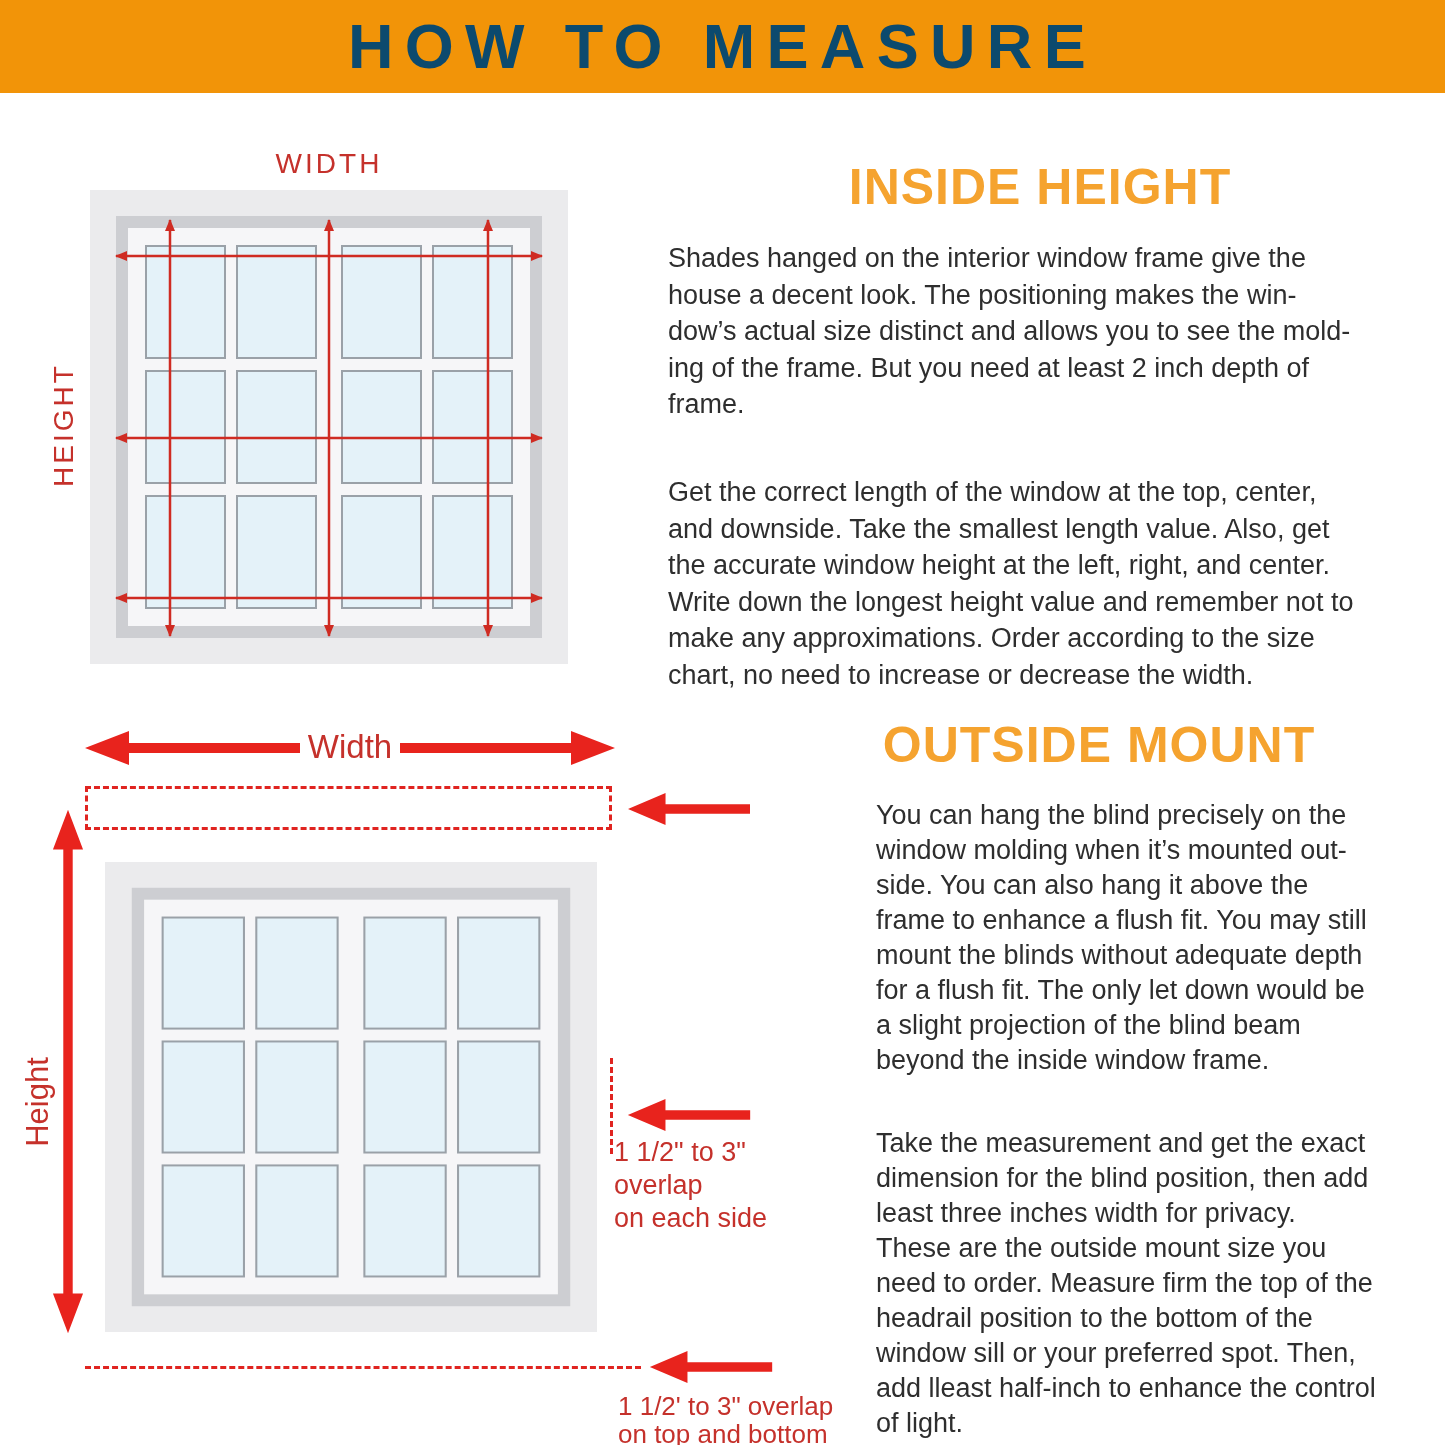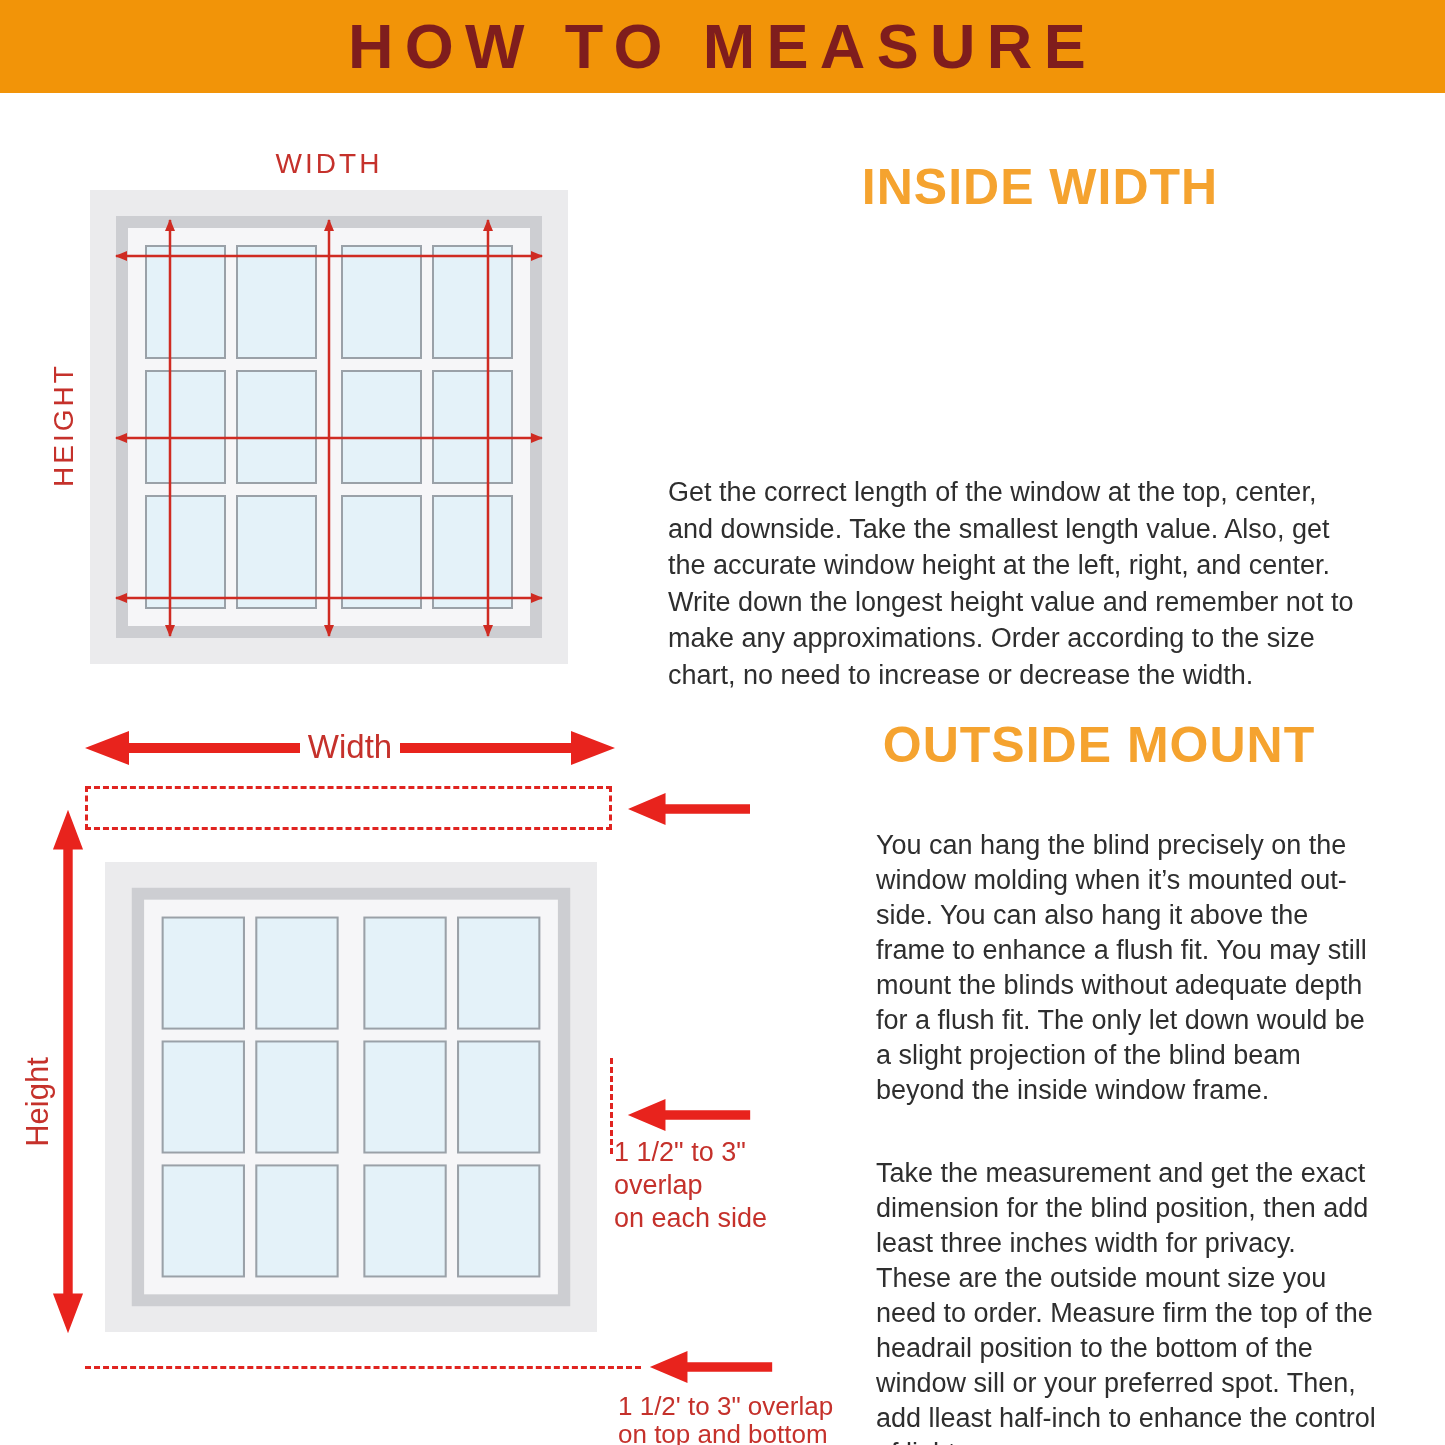--- a/index.html
+++ b/index.html
@@ -8,32 +8,32 @@
     --arrow-red:#E8231D;
     --dash-red:#E02420;
     --label-red:#C5312B;
     --body-text:#2E2E2E;
   }
   *{margin:0;padding:0;box-sizing:border-box;}
   body{font-family:"Liberation Sans",sans-serif;background:#ffffff;}
   .page{position:relative;width:1445px;height:1445px;background:#ffffff;overflow:hidden;}
 
   .banner{position:absolute;left:0;top:0;width:1445px;height:93px;background:var(--banner-bg);}
-  .banner-title{width:100%;height:111px;line-height:93px;text-align:center;color:#7f1d1d;
+  .banner-title{width:100%;height:111px;line-height:93px;text-align:center;color:#0c4a6e;
     font-size:63px;font-weight:700;letter-spacing:0.18em;white-space:nowrap;}
 
   .abs{position:absolute;}
 
   .dim-label-caps{color:var(--label-red);font-size:28px;letter-spacing:3px;font-weight:400;}
   .dim-label{color:var(--label-red);font-size:33px;font-weight:400;}
   .rot{transform:translate(-50%,-50%) rotate(-90deg);white-space:nowrap;}
 
   .section-heading{color:var(--heading-orange);font-size:50px;font-weight:700;letter-spacing:1px;text-align:center;white-space:nowrap;}
   .body-text{color:var(--body-text);font-size:27px;line-height:36.5px;white-space:pre-line;}
-  .body-text.tight{line-height:35px;margin-top:30px;}
+  .body-text.tight{line-height:35px;}
 
   .red-label{color:var(--label-red);font-size:27px;line-height:33px;white-space:pre-line;}
   .red-label.small{font-size:26px;line-height:28px;}
 
   .thick-arrow polygon{fill:var(--arrow-red);}
 
   .dash-rect{border:3px dashed var(--dash-red);}
   .dash-vline{width:0;border-left:3px dashed var(--dash-red);}
   .dash-hline{height:0;border-top:3px dashed var(--dash-red);}
 
@@ -74,22 +74,27 @@
         </marker>
       </defs>
       <line x1="26" y1="66" x2="452" y2="66" stroke="#CF2B22" stroke-width="2.5" marker-start="url(#ah)" marker-end="url(#ah)"></line>
       <line x1="26" y1="248" x2="452" y2="248" stroke="#CF2B22" stroke-width="2.5" marker-start="url(#ah)" marker-end="url(#ah)"></line>
       <line x1="26" y1="408" x2="452" y2="408" stroke="#CF2B22" stroke-width="2.5" marker-start="url(#ah)" marker-end="url(#ah)"></line>
       <line x1="80" y1="30" x2="80" y2="446" stroke="#CF2B22" stroke-width="2.5" marker-start="url(#ah)" marker-end="url(#ah)"></line>
       <line x1="239" y1="30" x2="239" y2="446" stroke="#CF2B22" stroke-width="2.5" marker-start="url(#ah)" marker-end="url(#ah)"></line>
       <line x1="398" y1="30" x2="398" y2="446" stroke="#CF2B22" stroke-width="2.5" marker-start="url(#ah)" marker-end="url(#ah)"></line>
     </svg>
 
-  <div class="abs section-heading" style="left:690px;top:158px;width:700px;">INSIDE WIDTH</div>
+  <div class="abs section-heading" style="left:690px;top:158px;width:700px;">INSIDE HEIGHT</div>
 
+  <div class="abs body-text" style="left:668px;top:240px;width:725px;">Shades hanged on the interior window frame give the
+house a decent look. The positioning makes the win-
+dow’s actual size distinct and allows you to see the mold-
+ing of the frame. But you need at least 2 inch depth of
+frame.</div>
 
   <div class="abs body-text" style="left:668px;top:474px;width:725px;">Get the correct length of the window at the top, center,
 and downside. Take the smallest length value. Also, get
 the accurate window height at the left, right, and center.
 Write down the longest height value and remember not to
 make any approximations. Order according to the size
 chart, no need to increase or decrease the width.</div>
 
   <svg class="thick-arrow abs" viewBox="0 0 215 36" style="left:85px;top:730px;width:215px;height:36px;">
     <polygon points="0,18 44,1 44,13 215,13 215,23 44,23 44,35"></polygon>

